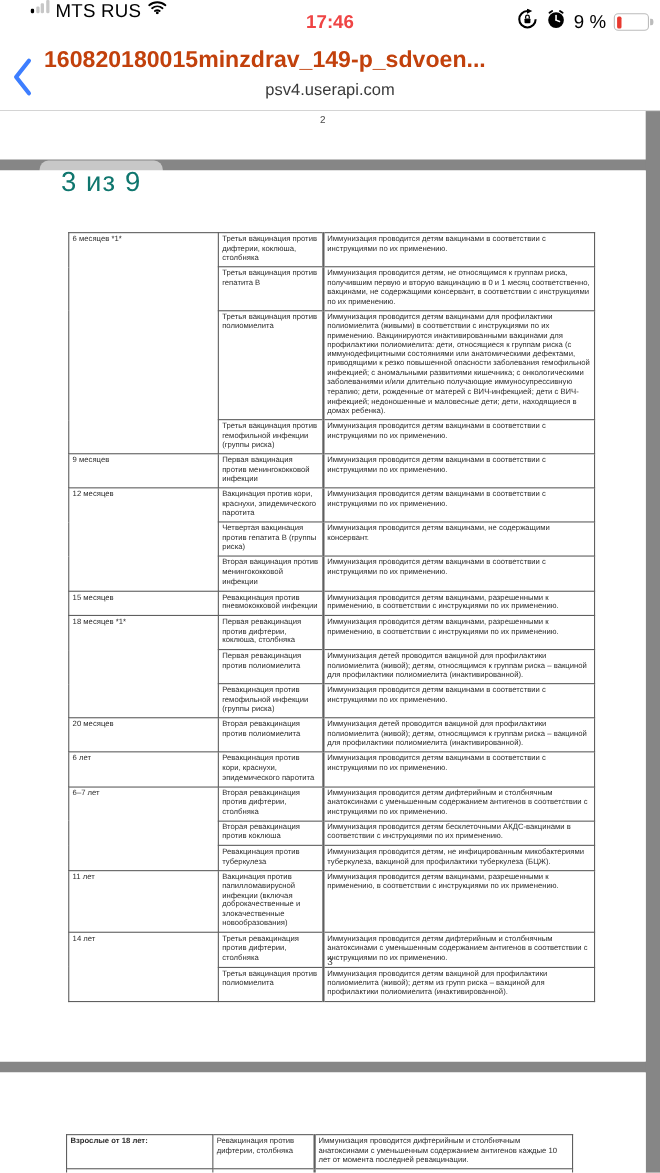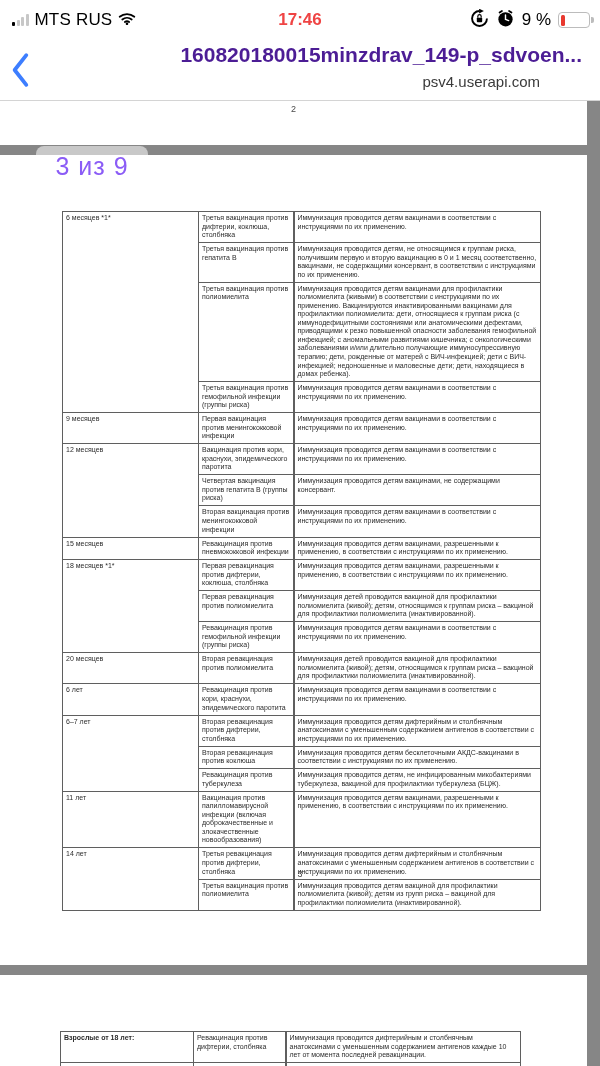--- a/index.html
+++ b/index.html
@@ -3,56 +3,56 @@
 <meta charset="utf-8">
 <style>
   html,body{margin:0;padding:0;}
   body{
     width:600px;height:1066px;position:relative;overflow:hidden;
     background:#ffffff;font-family:"Liberation Sans",sans-serif;
     -webkit-font-smoothing:antialiased;
   }
   
   .statusbar{position:absolute;top:0;left:0;right:0;height:40px;background:#fff;}
-  .sb-left{position:absolute;left:12px;top:0;height:40px;display:flex;align-items:center;gap:6px;}
+  .sb-left{position:absolute;left:28px;top:0;height:40px;display:flex;align-items:flex-start;gap:6px;}
   .sb-carrier{font-size:17px;color:#000;letter-spacing:.2px;}
   .signal{display:flex;align-items:flex-end;gap:1.5px;height:12px;}
   .signal i{display:block;width:3px;border-radius:1px;background:#c7c7c7;}
   .signal i:nth-child(1){height:4px;background:#000;}
   .signal i:nth-child(2){height:6px;}
   .signal i:nth-child(3){height:9px;}
   .signal i:nth-child(4){height:12px;}
   .sb-time{position:absolute;left:0;right:0;top:0;height:40px;display:flex;align-items:center;justify-content:center;
     font-size:17px;font-weight:700;color:#ef4444;pointer-events:none;}
   .sb-right{position:absolute;right:10px;top:0;height:40px;display:flex;align-items:center;gap:7px;}
   .sb-pct{font-size:17px;color:#000;}
   .battery{position:relative;width:30px;height:14px;border:1.5px solid #bcbcbc;border-radius:4px;}
   .battery .fill{position:absolute;left:1.5px;top:1.5px;bottom:1.5px;width:4px;border-radius:1.5px;background:#e8392f;}
   .battery .nub{position:absolute;right:-4.5px;top:3.5px;width:2.5px;height:6px;border-radius:0 2px 2px 0;background:#bcbcbc;}
   
   .chrome{position:absolute;top:40px;left:0;right:0;height:60px;background:#fff;border-bottom:1px solid #d4d4d4;}
   .back-btn{position:absolute;left:10px;top:10px;width:26px;height:40px;display:flex;align-items:center;background:none;border:none;padding:0;cursor:pointer;}
-  .doc-title{position:absolute;left:40px;right:18px;top:3px;text-align:right;font-size:21px;font-weight:700;color:#4c1d95;
+  .doc-title{position:absolute;left:40px;right:18px;top:3px;text-align:left;font-size:21px;font-weight:700;color:#c2410c;
     white-space:nowrap;overflow:hidden;}
-  .doc-url{position:absolute;left:60px;right:60px;top:33px;text-align:right;font-size:15px;color:#3a3a3a;white-space:nowrap;}
+  .doc-url{position:absolute;left:60px;right:60px;top:33px;text-align:center;font-size:15px;color:#3a3a3a;white-space:nowrap;}
   
   .viewer{position:absolute;top:101px;left:0;right:0;bottom:0;background:#fff;}
   .graystrip{position:absolute;top:0;right:0;width:13px;bottom:0;background:#868686;}
   .sep{position:absolute;left:0;right:0;height:10px;background:#868686;}
   .sep1{top:44px;}
   .sep2{top:864px;}
   .pg2-footer{position:absolute;top:3px;left:0;right:13px;text-align:center;font-size:9px;color:#4a4a4a;}
   .page3{position:absolute;top:54px;left:0;right:13px;height:810px;background:#fff;}
   .page4{position:absolute;top:874px;left:0;right:13px;bottom:0;background:#fff;overflow:hidden;}
   .pg3-footer{position:absolute;top:768px;left:0;right:0;text-align:center;font-size:9px;color:#4a4a4a;}
   .page-indicator{
     position:absolute;top:45px;left:36px;width:112px;height:40px;z-index:5;
     background:rgba(255,255,255,0.55);border-radius:8px;
     display:flex;align-items:center;justify-content:center;
-    font-size:25px;color:#8b5cf6;letter-spacing:1px;
+    font-size:25px;color:#0f766e;letter-spacing:1px;
   }
   
   table.doc{border-collapse:collapse;table-layout:fixed;}
   .page3 table.doc{margin:56px 0 0 62px;width:478px;}
   .page4 table.doc{margin:56px 0 0 60px;width:460px;}
   table.doc td{
     border:1px solid #5f5f5f;vertical-align:top;
     padding:2px 3px 2.5px 3px;font-size:7px;line-height:1.22;color:#2c2c2c;
     word-wrap:break-word;
   }

